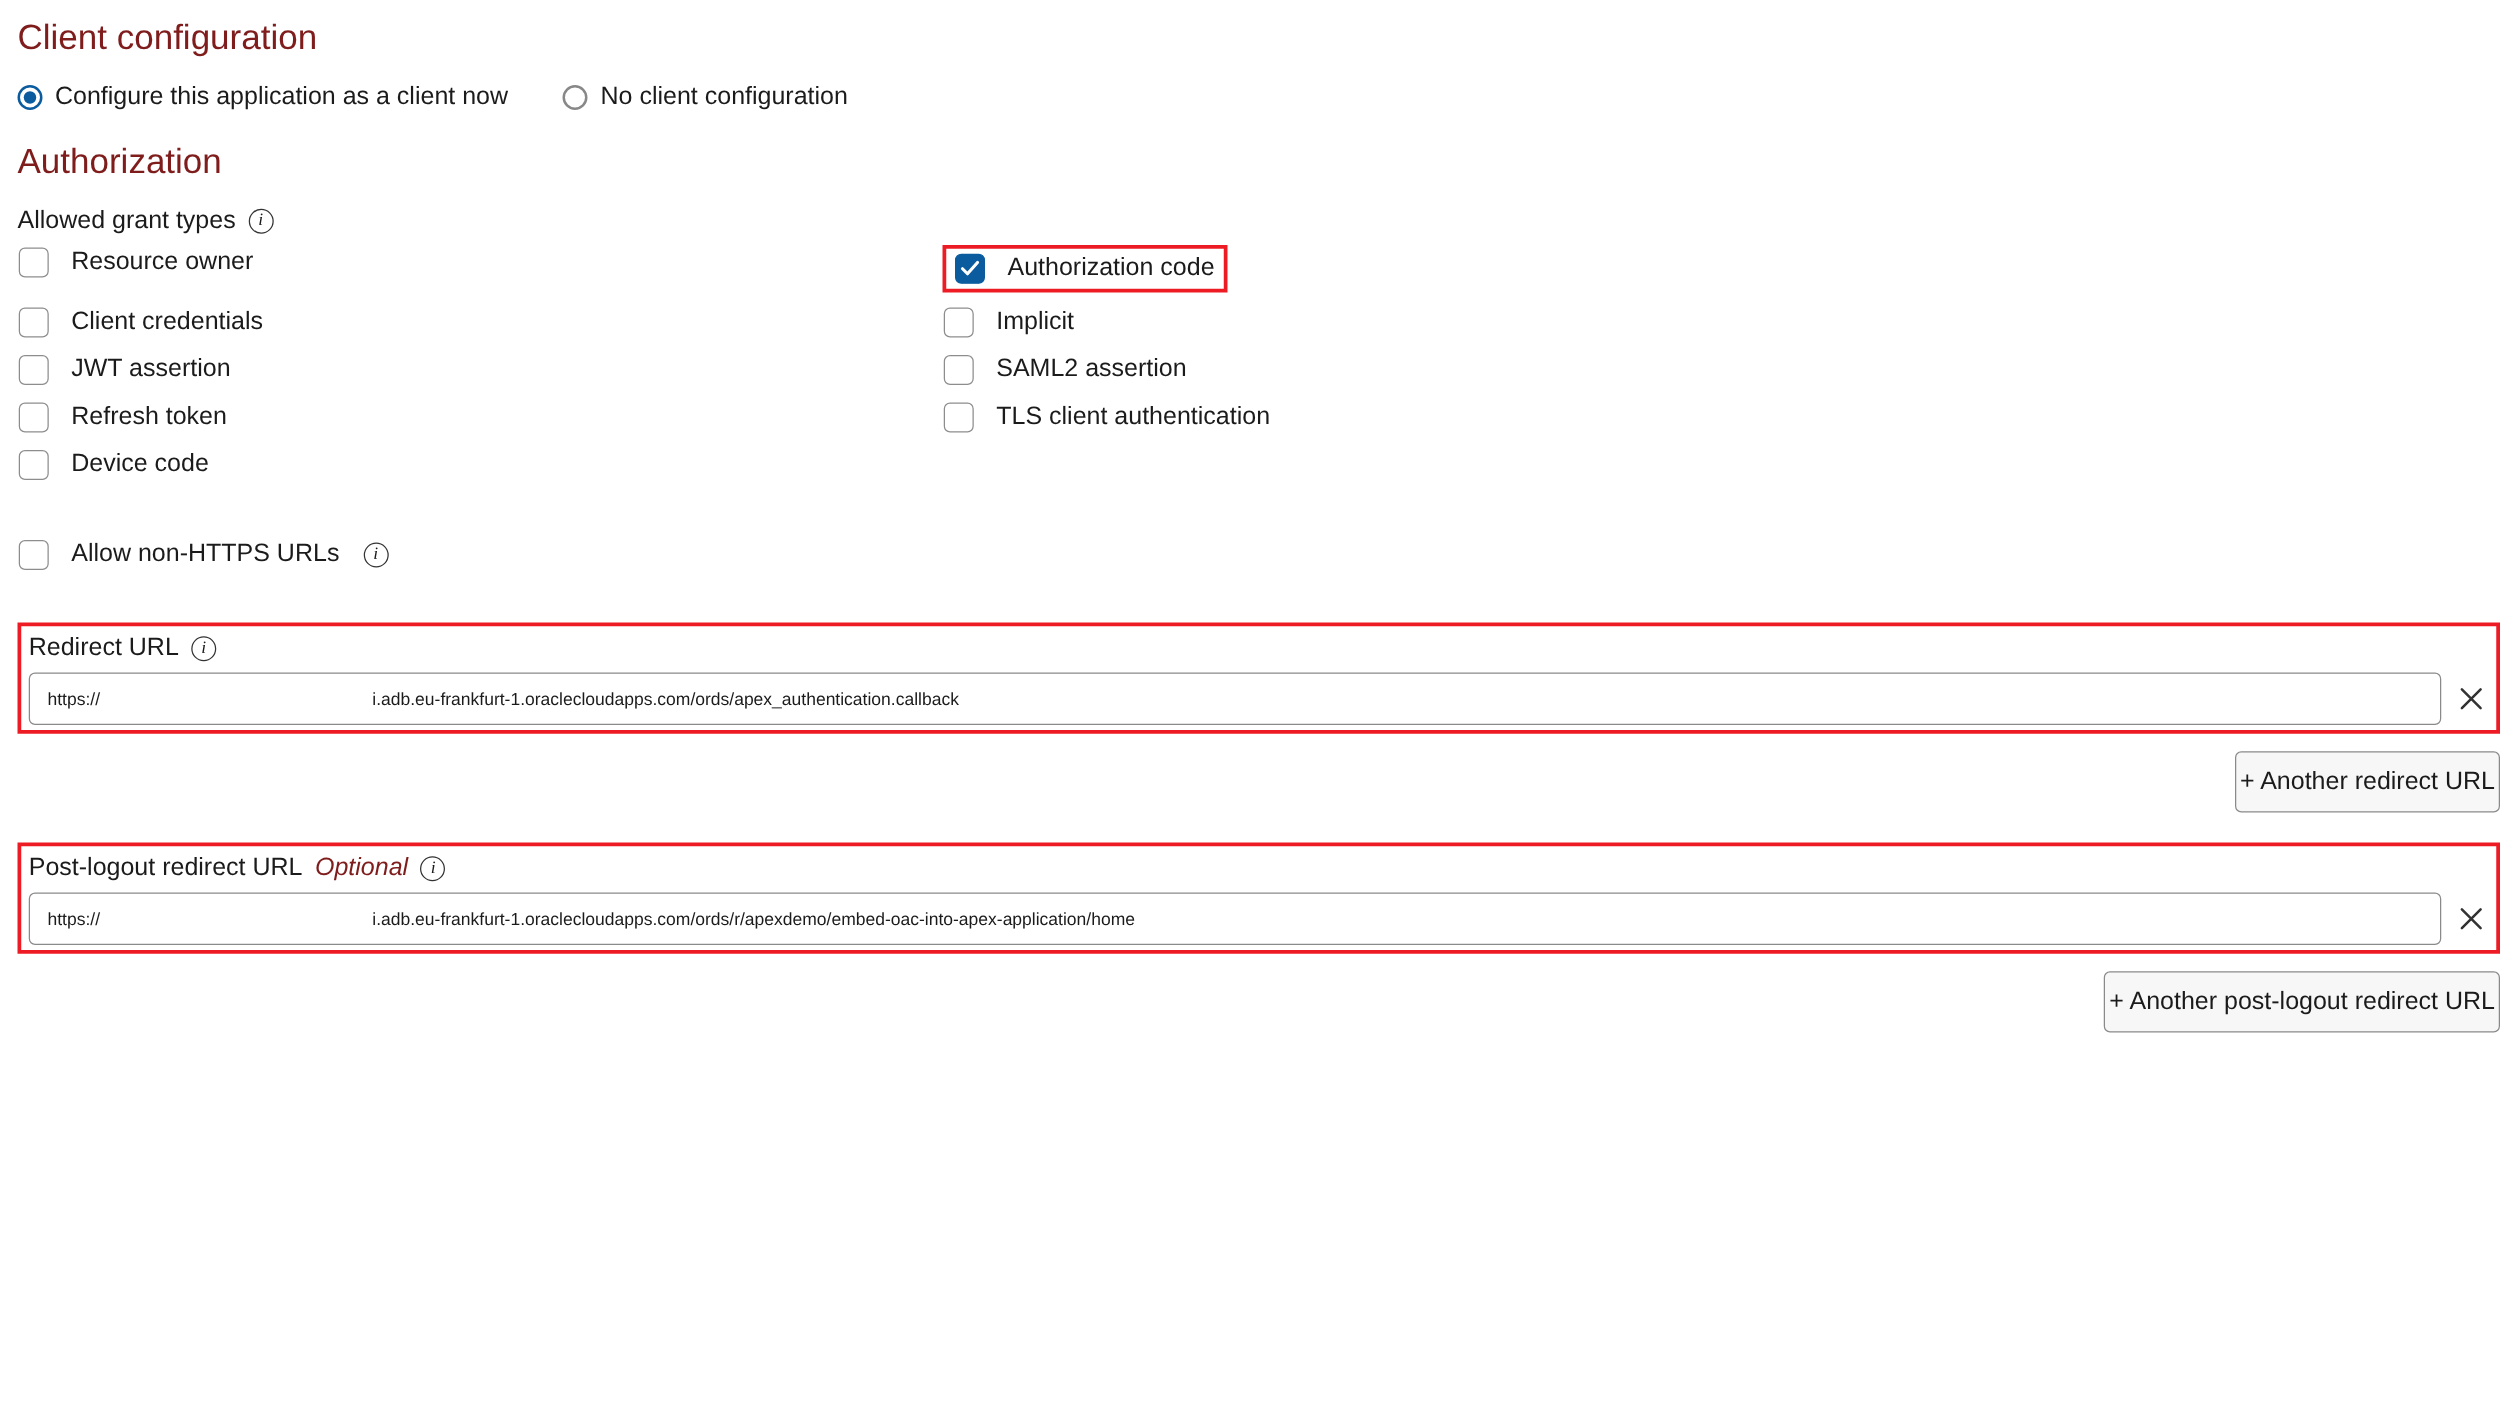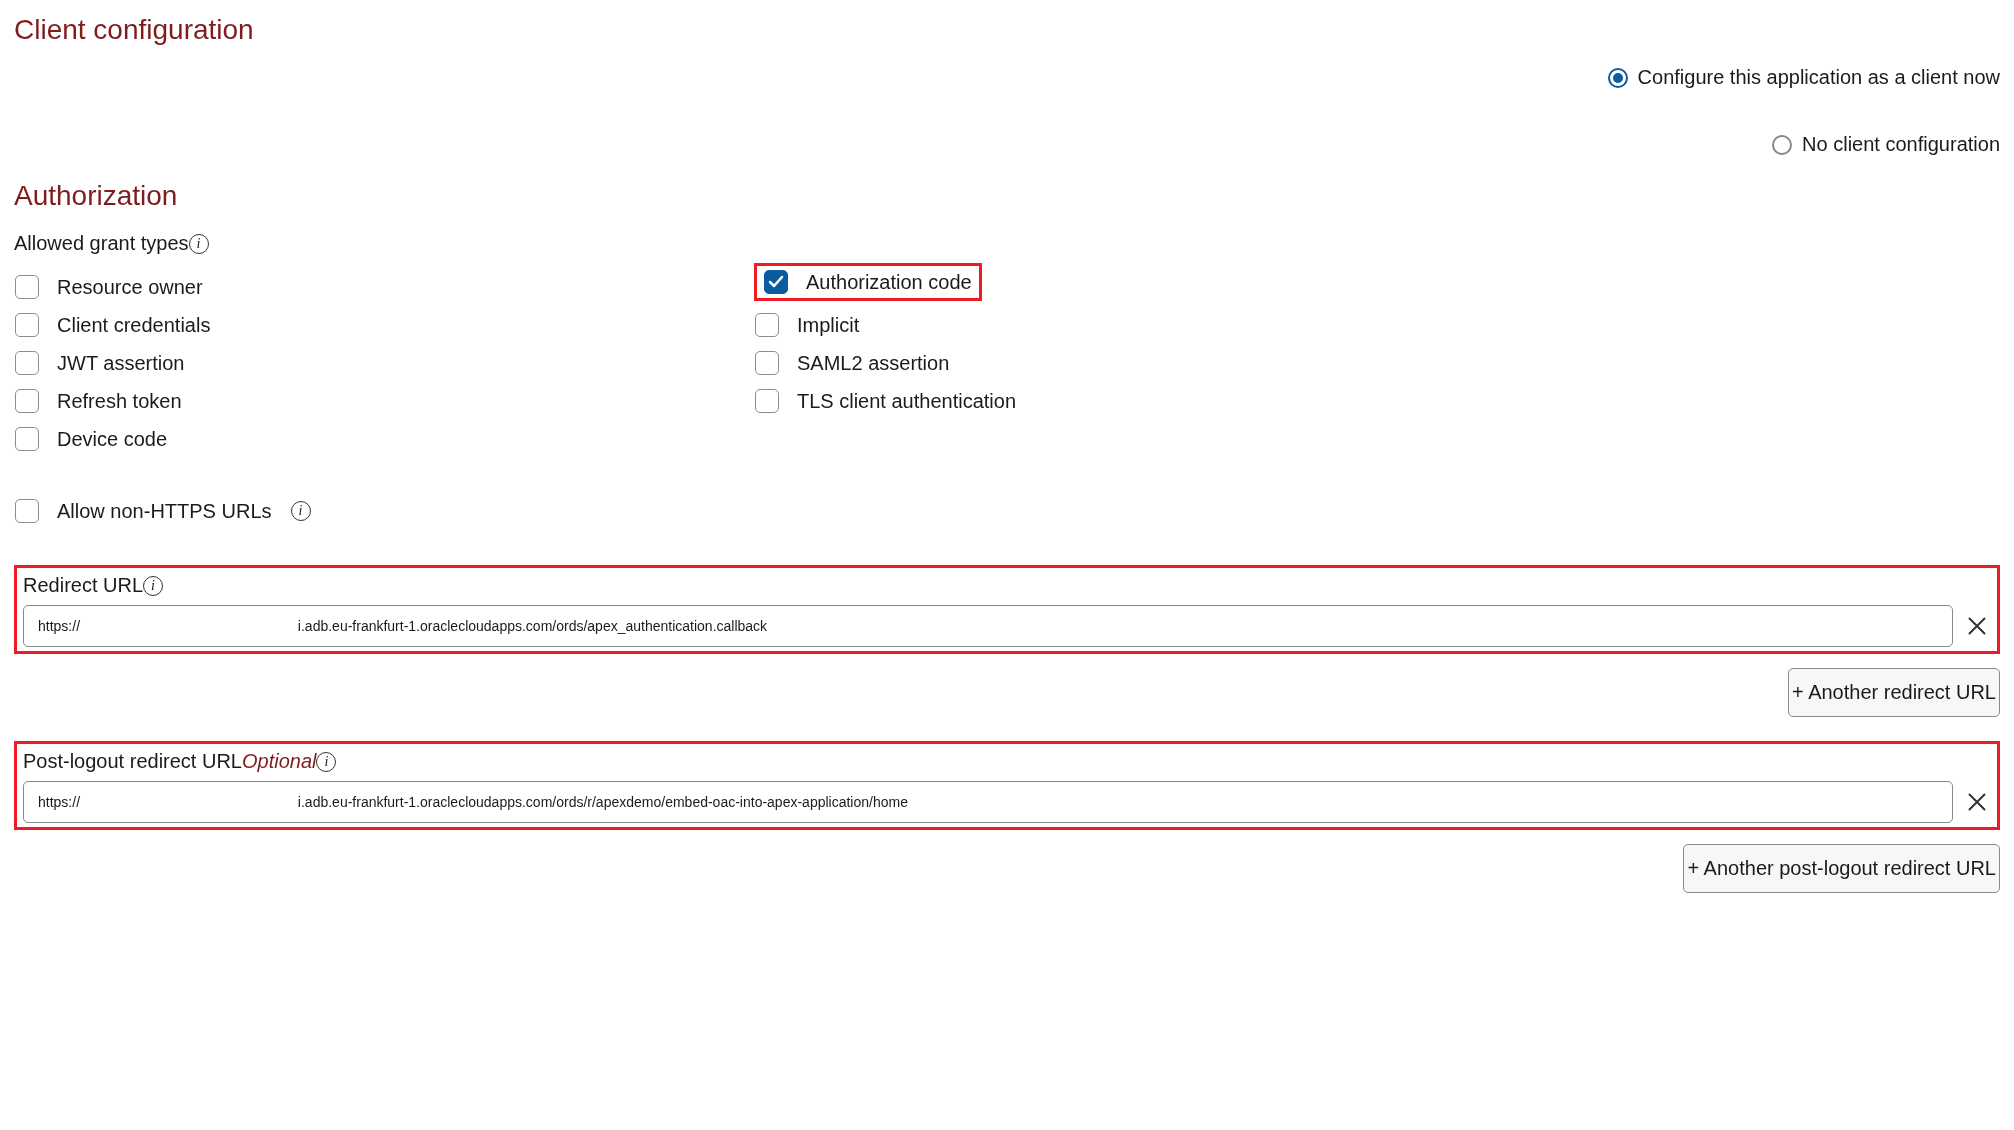--- a/index.html
+++ b/index.html
@@ -23,21 +23,20 @@
       margin-top: 24px;
     }
     h2.section-heading:first-of-type {
       margin-top: 0;
     }
     .radio-row {
       display: flex;
       gap: 44px;
       margin-bottom: 10px;
       align-items: flex-end;
-      flex-direction: column;
     }
     .radio-item {
       display: flex;
       align-items: center;
       gap: 10px;
       cursor: pointer;
     }
     .radio-circle {
       width: 20px;
       height: 20px;
@@ -57,20 +56,21 @@
       height: 10px;
       border-radius: 50%;
       background: #0b5c9e;
     }
     .radio-label {
       font-size: 20px;
     }
     .field-label-row {
       display: flex;
       align-items: center;
+      gap: 10px;
       font-size: 20px;
       margin-bottom: 8px;
     }
     .info-icon {
       width: 20px;
       height: 20px;
       border: 1.5px solid #333;
       border-radius: 50%;
       display: inline-flex;
       align-items: center;
@@ -83,21 +83,21 @@
       cursor: pointer;
     }
     .grant-grid {
       display: grid;
       grid-template-columns: 740px 1fr;
       row-gap: 10px;
       margin-bottom: 28px;
     }
     .checkbox-item {
       display: flex;
-      align-items: flex-end;
+      align-items: flex-start;
       gap: 18px;
       padding: 2px 1px;
     }
     .checkbox-box {
       width: 24px;
       height: 24px;
       border: 1.5px solid #8d8d8d;
       border-radius: 5px;
       display: inline-flex;
       align-items: center;

